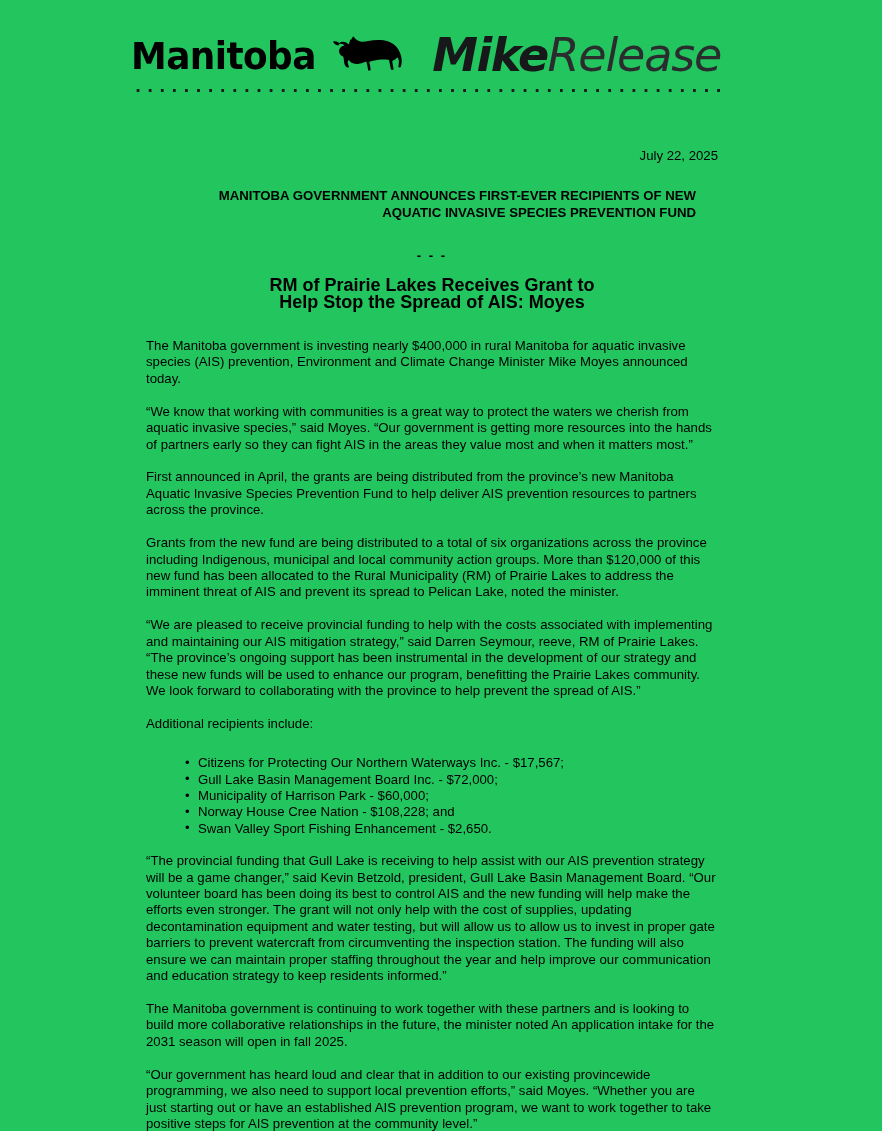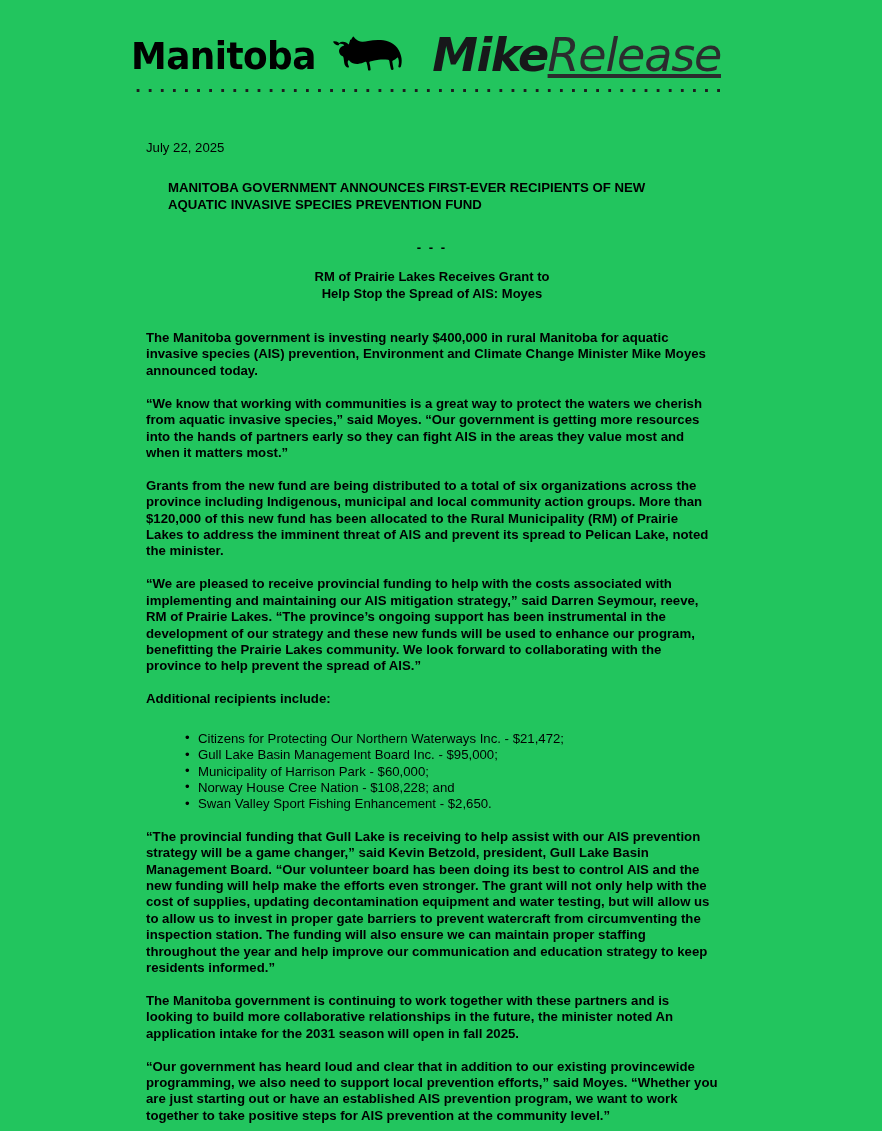--- a/index.html
+++ b/index.html
@@ -67,21 +67,20 @@
     letter-spacing: -1.6px;
     color: #17181a;
   }
   .nr-release {
     font-family: "DejaVu Sans", sans-serif;
     font-weight: normal;
     font-style: italic;
     font-size: 46px;
     letter-spacing: -1.2px;
     color: #2b2c2e;
-    text-decoration: underline;
   }
   #dotted-rule {
     position: absolute;
     left: 0px;
     top: 60px;
     width: 590px;
     height: 5px;
     background-image: radial-gradient(circle, #1d1d1f 0 1.4px, rgba(0,0,0,0) 1.6px);
     background-size: 12.1px 5px;
     background-position: 1px center;
@@ -89,56 +88,56 @@
   }
 
   
   #doc {
     position: absolute;
     left: 146px;
     top: 140px;
     width: 572px;
   }
   .date-line {
+    text-align: right;
     font-size: 13.2px;
     line-height: 16px;
-    margin: 0 0 24px 0;
+    margin: 8px 0 24px 0;
   }
   .headline {
-    text-align: left;
+    text-align: right;
     font-weight: bold;
     font-size: 13.2px;
     line-height: 16.5px;
     margin: 8px;
     padding: 0 14px;
   }
   .separator {
     text-align: center;
     font-weight: bold;
     font-size: 13.2px;
     line-height: 16px;
     margin: 27px 0 0 0;
     letter-spacing: 2px;
   }
   .subhead {
     text-align: center;
     font-weight: bold;
-    font-size: 13px;
+    font-size: 18px;
     line-height: 16.5px;
     margin: 13px 0 0 0;
   }
   .body-block {
     margin-top: 28px;
   }
   p.para {
     font-size: 13.2px;
     line-height: 16.4px;
     margin: 0 0 16.5px 0;
     text-align: left;
-    font-weight: bold;
   }
   p.para.tight {
     margin-bottom: 23px;
   }
   ul.recipients {
     margin: 0 0 16px 0;
     padding: 0 0 0 39px;
     list-style: none;
   }
   ul.recipients li {
@@ -189,27 +188,28 @@
 
     <h2 class="subhead">
       <span>RM of Prairie Lakes Receives Grant to</span><br>
       <span>Help Stop the Spread of AIS: Moyes</span>
     </h2>
 
     <div class="body-block">
 
       <p class="para">The Manitoba government is investing nearly $400,000 in rural Manitoba for aquatic invasive species (AIS) prevention, Environment and Climate Change Minister Mike Moyes announced today.</p>
       <p class="para">“We know that working with communities is a great way to protect the waters we cherish from aquatic invasive species,” said Moyes. “Our government is getting more resources into the hands of partners early so they can fight AIS in the areas they value most and when it matters most.”</p>
+      <p class="para">First announced in April, the grants are being distributed from the province’s new Manitoba Aquatic Invasive Species Prevention Fund to help deliver AIS prevention resources to partners across the province.</p>
       <p class="para">Grants from the new fund are being distributed to a total of six organizations across the province including Indigenous, municipal and local community action groups. More than $120,000 of this new fund has been allocated to the Rural Municipality (RM) of Prairie Lakes to address the imminent threat of AIS and prevent its spread to Pelican Lake, noted the minister.</p>
       <p class="para">“We are pleased to receive provincial funding to help with the costs associated with implementing and maintaining our AIS mitigation strategy,” said Darren Seymour, reeve, RM of Prairie Lakes. “The province’s ongoing support has been instrumental in the development of our strategy and these new funds will be used to enhance our program, benefitting the Prairie Lakes community. We look forward to collaborating with the province to help prevent the spread of AIS.”</p>
       <p class="para tight">Additional recipients include:</p>
 
       <ul class="recipients">
-        <li>Citizens for Protecting Our Northern Waterways Inc. - $21,472;</li>
-        <li>Gull Lake Basin Management Board Inc. - $95,000;</li>
+        <li>Citizens for Protecting Our Northern Waterways Inc. - $17,567;</li>
+        <li>Gull Lake Basin Management Board Inc. - $72,000;</li>
         <li>Municipality of Harrison Park - $60,000;</li>
         <li>Norway House Cree Nation - $108,228; and</li>
         <li>Swan Valley Sport Fishing Enhancement - $2,650.</li>
       </ul>
 
       <p class="para">“The provincial funding that Gull Lake is receiving to help assist with our AIS prevention strategy will be a game changer,” said Kevin Betzold, president, Gull Lake Basin Management Board. “Our volunteer board has been doing its best to control AIS and the new funding will help make the efforts even stronger. The grant will not only help with the cost of supplies, updating decontamination equipment and water testing, but will allow us to allow us to invest in proper gate barriers to prevent watercraft from circumventing the inspection station. The funding will also ensure we can maintain proper staffing throughout the year and help improve our communication and education strategy to keep residents informed.”</p>
       <p class="para">The Manitoba government is continuing to work together with these partners and is looking to build more collaborative relationships in the future, the minister noted An application intake for the 2031 season will open in fall 2025.</p>
       <p class="para">“Our government has heard loud and clear that in addition to our existing provincewide programming, we also need to support local prevention efforts,” said Moyes. “Whether you are just starting out or have an established AIS prevention program, we want to work together to take positive steps for AIS prevention at the community level.”</p>
 
     </div>

